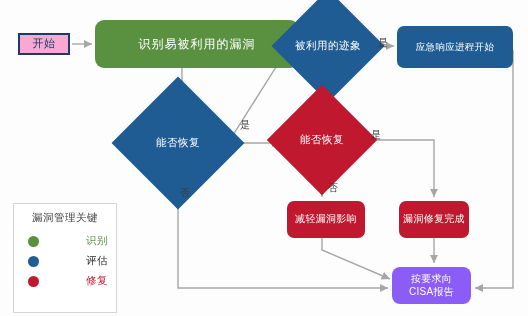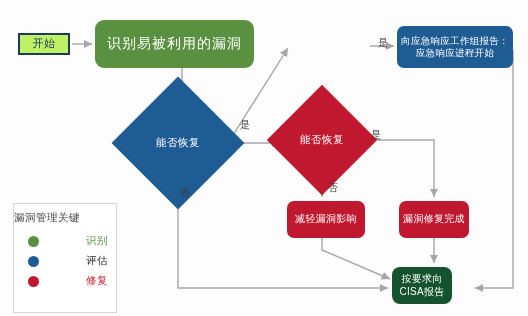--- a/index.html
+++ b/index.html
@@ -27,34 +27,34 @@
     color: #ffffff;
     line-height: 1.25;
   }
   
   #start-node {
     left: 18px;
     top: 33px;
     width: 52px;
     height: 22px;
     border: 2px solid #1f3864;
-    background: #bef264;
+    background: #f9a8d4;
     color: #1f3864;
     font-size: 11px;
     letter-spacing: 0.5px;
   }
   
   #identify-node {
     left: 95px;
     top: 20px;
-    width: 159px;
+    width: 204px;
     height: 48px;
     background: #5a9140;
     border-radius: 9px;
-    font-size: 14px;
+    font-size: 12px;
     letter-spacing: 1px;
   }
   
   #report-irt-node {
     left: 397px;
     top: 26px;
     width: 116px;
     height: 42px;
     background: #1f5c94;
     border-radius: 7px;
@@ -80,23 +80,23 @@
     height: 37px;
     background: #c0182f;
     border-radius: 7px;
     font-size: 10px;
     letter-spacing: 0.3px;
   }
   
   #cisa-node {
     left: 392px;
     top: 267px;
-    width: 60px;
+    width: 79px;
     height: 37px;
-    background: #14532d;
+    background: #8b5cf6;
     border-radius: 8px;
     font-size: 10px;
     letter-spacing: 0.3px;
   }
   
   .diamond-wrap {
     position: absolute;
   }
   .diamond-shape {
     position: absolute;
@@ -162,20 +162,21 @@
     left: 13px;
     top: 203px;
     width: 104px;
     height: 110px;
     background: #ffffff;
     border: 1px solid #d5d5d5;
     box-sizing: border-box;
     padding: 7px 0 0 0;
   }
   #legend-title {
+    text-align: center;
     font-size: 10.5px;
     color: #3f3f3f;
     letter-spacing: 0.5px;
     margin-bottom: 6px;
   }
   .legend-row {
     display: flex;
     align-items: center;
     height: 20px;
     padding-left: 14px;
@@ -244,24 +245,27 @@
 
   <div class="node" id="identify-node">
     <span>识别易被利用的漏洞</span>
   </div>
 
   <div class="diamond-wrap" id="vuln-exists-node">
     <div class="diamond-shape"></div>
     <div class="diamond-label">能否恢复</div>
   </div>
 
+  <div class="diamond-wrap" id="exploited-node">
+    <div class="diamond-shape"></div>
+    <div class="diamond-label">被利用的迹象</div>
+  </div>
 
   <div class="node" id="report-irt-node">
     <div>
-      <div>向应急响应工作组报告：</div>
       <div>应急响应进程开始</div>
     </div>
   </div>
 
   <div class="diamond-wrap" id="recoverable-node">
     <div class="diamond-shape"></div>
     <div class="diamond-label">能否恢复</div>
   </div>
 
   <div class="node" id="mitigate-node">

